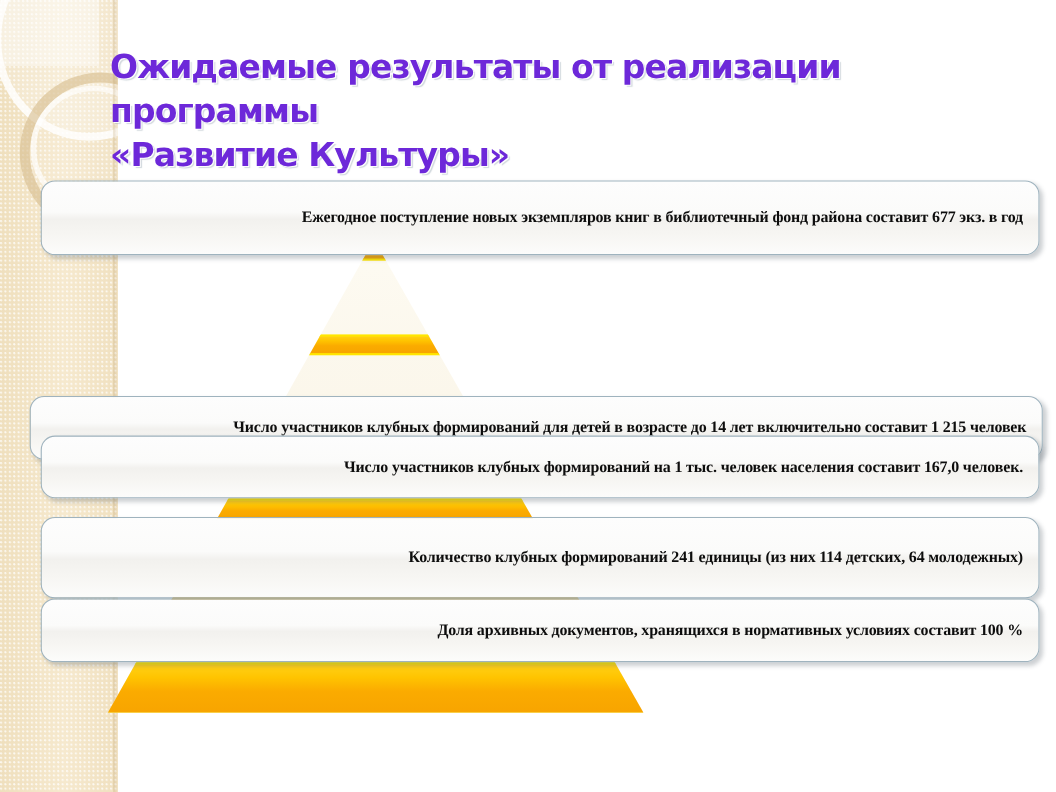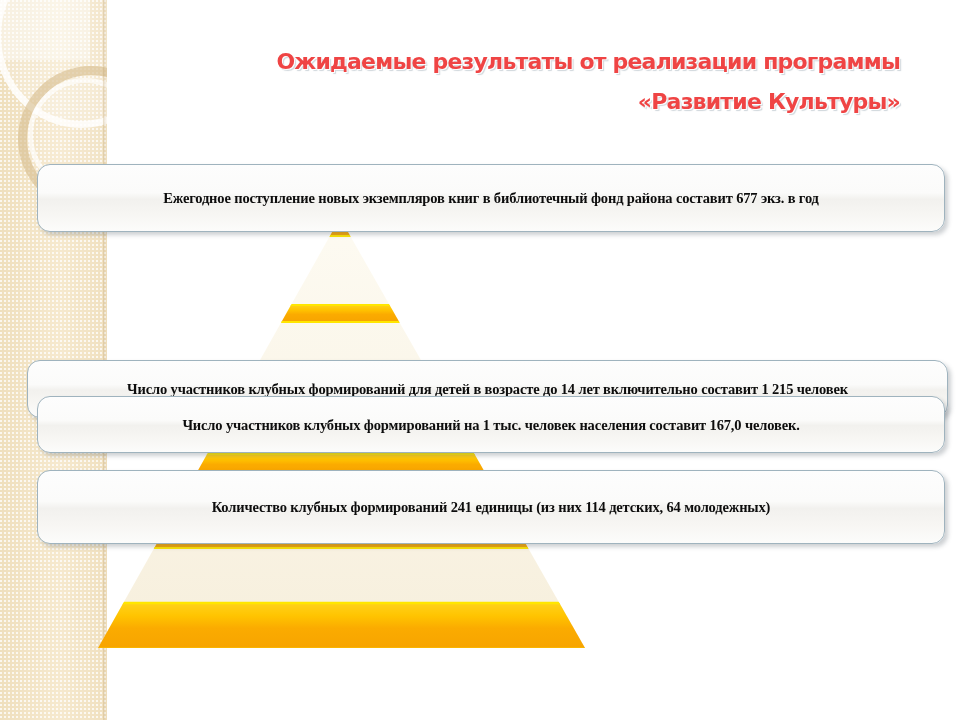--- a/index.html
+++ b/index.html
@@ -78,25 +78,25 @@
     height: 720px;
     background: linear-gradient(to right, rgba(190,160,110,0.35), rgba(255,255,255,0));
   }
 
   
   .title {
     position: absolute;
     left: 100px;
     top: 42px;
     width: 800px;
-    text-align: right;
-    color: #ef4444;
+    text-align: left;
+    color: #6d28d9;
     font-family: "DejaVu Sans", "Liberation Sans", sans-serif;
     font-weight: 700;
-    font-size: 22px;
+    font-size: 30px;
     line-height: 40px;
     letter-spacing: -0.8px;
     text-shadow: 1px 1px 0 rgba(255,255,255,0.95), 2px 2px 1px rgba(120,140,155,0.35);
     white-space: pre-line;
   }
 
   
   .pyramid {
     position: absolute;
     left: 0;
@@ -114,21 +114,21 @@
     border-radius: 13px;
     background: linear-gradient(to bottom,
                 #fdfdfd 0%,
                 #fbfbfa 42%,
                 #f2f1ee 52%,
                 #f7f6f3 75%,
                 #fcfcfb 100%);
     box-shadow: 3px 3px 4px rgba(90,100,110,0.30);
     display: flex;
     align-items: center;
-    justify-content: center;
+    justify-content: flex-end;
     padding: 0 14px;
   }
   .row-text {
     color: #0d0d0d;
     font-family: "Liberation Serif", "DejaVu Serif", serif;
     font-weight: 700;
     font-size: 14.5px;
     line-height: 18px;
     text-align: center;
     white-space: nowrap;
@@ -190,14 +190,17 @@
   </div>
 
   <div class="row" style="left:37px; top:396px; width:908px; height:57px;">
     <span class="row-text">Число участников клубных формирований на 1 тыс.  человек населения составит 167,0 человек.</span>
   </div>
 
   <div class="row" style="left:37px; top:470px; width:908px; height:74px;">
     <span class="row-text">Количество клубных формирований 241 единицы (из них 114 детских,  64 молодежных)</span>
   </div>
 
+  <div class="row" style="left:37px; top:544px; width:908px; height:58px;">
+    <span class="row-text">Доля архивных документов, хранящихся в нормативных условиях составит 100 %</span>
+  </div>
 
 </div>
 
 </body></html>

